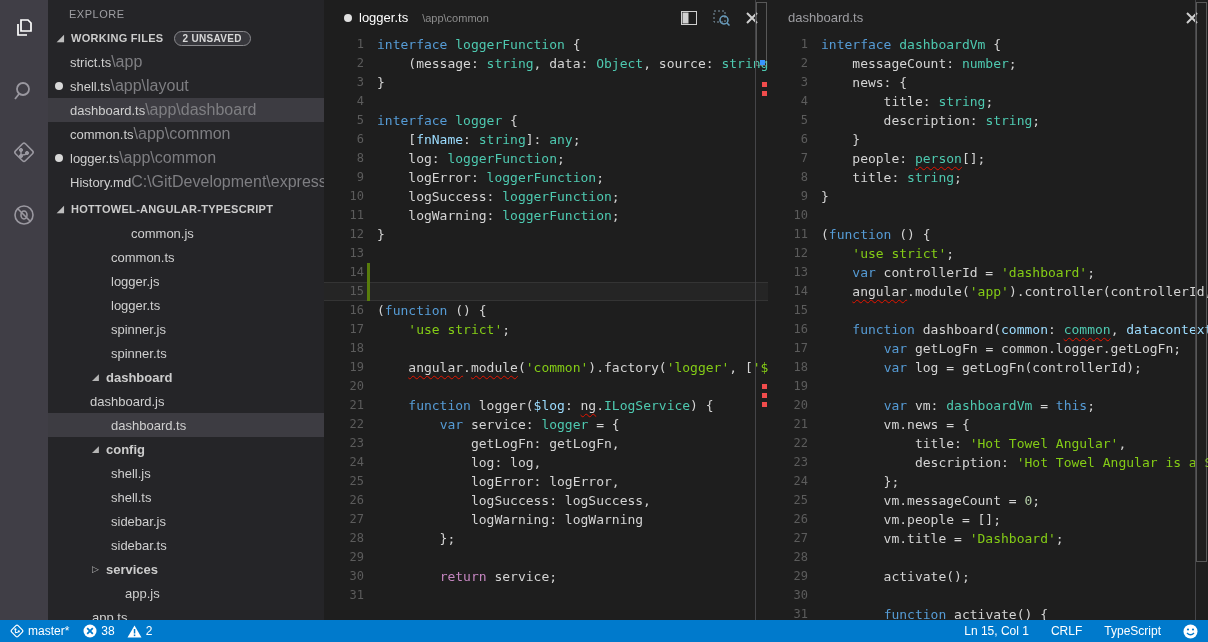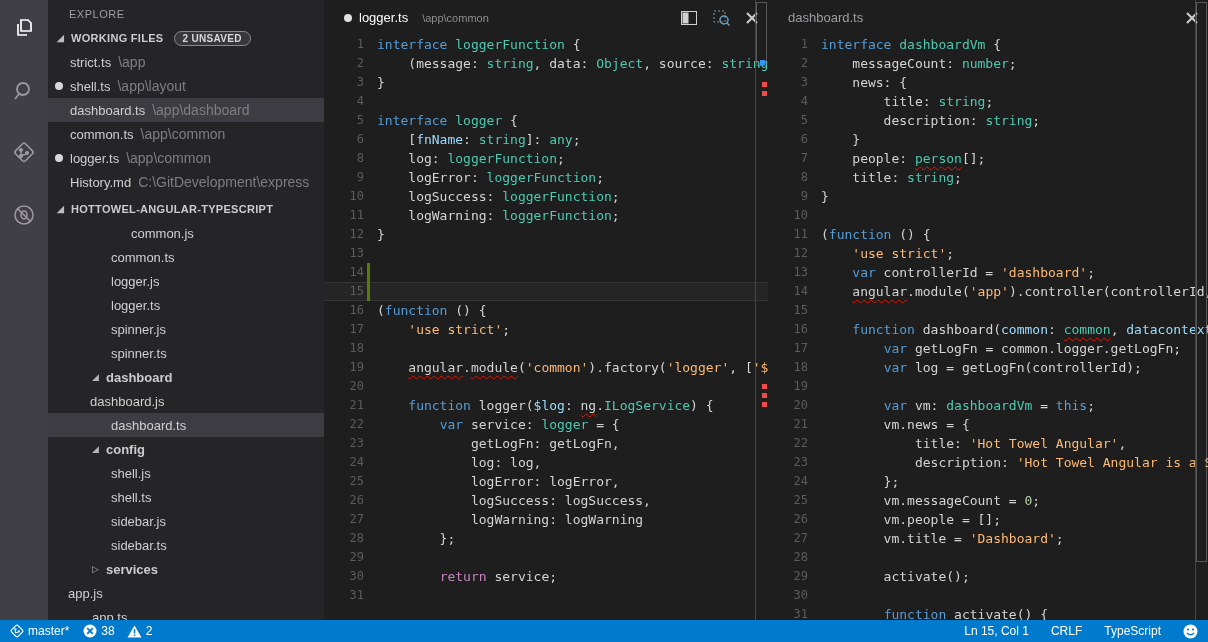--- a/index.html
+++ b/index.html
@@ -24,21 +24,21 @@
   .twisty { display:inline-block; width:12px; font-size:9px; color:#bdbdbd; margin-right:2px; }
   .badge { margin-left:10px; font-size:10px; font-weight:bold; color:#d8d8d8;
     border:1px solid #8a8a8e; border-radius:9px; padding:1px 8px; background:#37373c; }
   .wf-row, .tree-row { height:24px; display:flex; align-items:center; cursor:pointer;
     white-space:nowrap; overflow:hidden; }
   .wf-row.selected, .tree-row.selected { background:#3d3c42; }
   .wf-dot { width:22px; min-width:22px; display:flex; justify-content:center; align-items:center; }
   .wf-dot i { width:8px; height:8px; border-radius:50%; background:#d8d8d8; display:none; }
   .wf-row.dirty .wf-dot i { display:block; }
   .wf-name, .tree-name { color:#cfcfcf; }
-  .wf-path { color:#7e7e82; font-size:14px; margin-left:7px; }
+  .wf-path { color:#7e7e82; font-size:16px; }
   .tree-row .twisty { color:#b5b5b5; }
   .tree-name.folder { font-weight:bold; color:#cccccc; }
 
   
   .editor { position:absolute; top:0; height:620px; background:#1e1e1e; }
   .editor.left  { left:324px; width:444px; }
   .editor.right { left:768px; width:440px; }
   .ed-header { height:35px; display:flex; align-items:center; padding:0 10px 0 20px; }
   .ed-title { font-size:13px; color:#ffffff; display:flex; align-items:center; gap:7px; }
   .editor.right .ed-title { color:#9d9da1; }
@@ -48,21 +48,21 @@
   .ed-actions .abtn { cursor:pointer; display:flex; }
   .code-area { position:absolute; left:0; right:0; top:35px; bottom:0; overflow:hidden;
     font-family:"DejaVu Sans Mono","Liberation Mono",monospace; font-size:13px; }
   .line { height:19px; line-height:19px; white-space:pre; position:relative; }
   .ln { display:inline-block; width:40px; text-align:right; color:#5c5c5c; font-size:12px;
     vertical-align:top; }
   .git-bar { position:absolute; left:43px; top:0; width:3px; height:19px; background:#587c0c; }
   .code-text { display:inline-block; padding-left:13px; color:#d4d4d4; }
   .line.cur { background:rgba(255,255,255,0.035); box-shadow:inset 0 1px 0 rgba(255,255,255,0.07), inset 0 -1px 0 rgba(255,255,255,0.07); }
   .tok-k { color:#569cd6; } .tok-t { color:#4ec9b0; } .tok-p { color:#9cdcfe; }
-  .tok-s { color:#fdba74;margin-top:40px; } .tok-r { color:#c586c0; } .tok-n { color:#b5cea8; }
+  .tok-s { color:#84cc16;margin-top:40px; } .tok-r { color:#c586c0; } .tok-n { color:#b5cea8; }
   .tok-d { color:#d4d4d4; }
   .sq { text-decoration:underline wavy #e51400; text-decoration-thickness:1px; text-underline-offset:3px; }
 
   
   .ruler { position:absolute; top:0; right:0; bottom:0; width:13px; border-left:1px solid #454548; }
   .ruler .slider { position:absolute; left:0; right:1px; border:1px solid rgba(160,160,160,0.45); cursor:pointer; }
   .ruler .mark { position:absolute; width:5px; height:5px; }
 
   
   .status-bar { position:absolute; left:0; bottom:0; width:1208px; height:22px; background:#007acc;
@@ -205,21 +205,21 @@
         <div class="tree-row" style="padding-left: 63px;">
           <span class="tree-name">sidebar.js</span>
         </div>
         <div class="tree-row" style="padding-left: 63px;">
           <span class="tree-name">sidebar.ts</span>
         </div>
         <div class="tree-row" style="padding-left: 44px;">
           <span class="twisty">▷</span>
           <span class="tree-name folder">services</span>
         </div>
-        <div class="tree-row" style="padding-left: 20px;">
+        <div class="tree-row" style="padding-left: 44px; margin-left: 33px;">
           <span class="tree-name">app.js</span>
         </div>
         <div class="tree-row" style="padding-left: 44px;">
           <span class="tree-name">app.ts</span>
         </div>
       </div>
   </div>
 
   <div class="editor left">
     <div class="ed-header">

